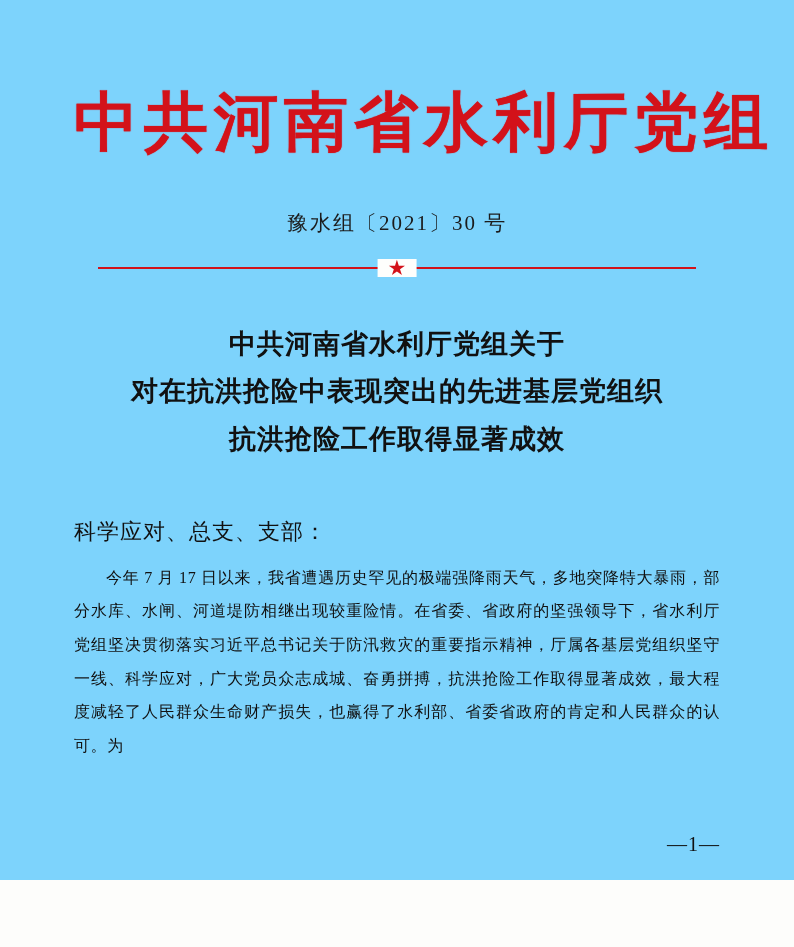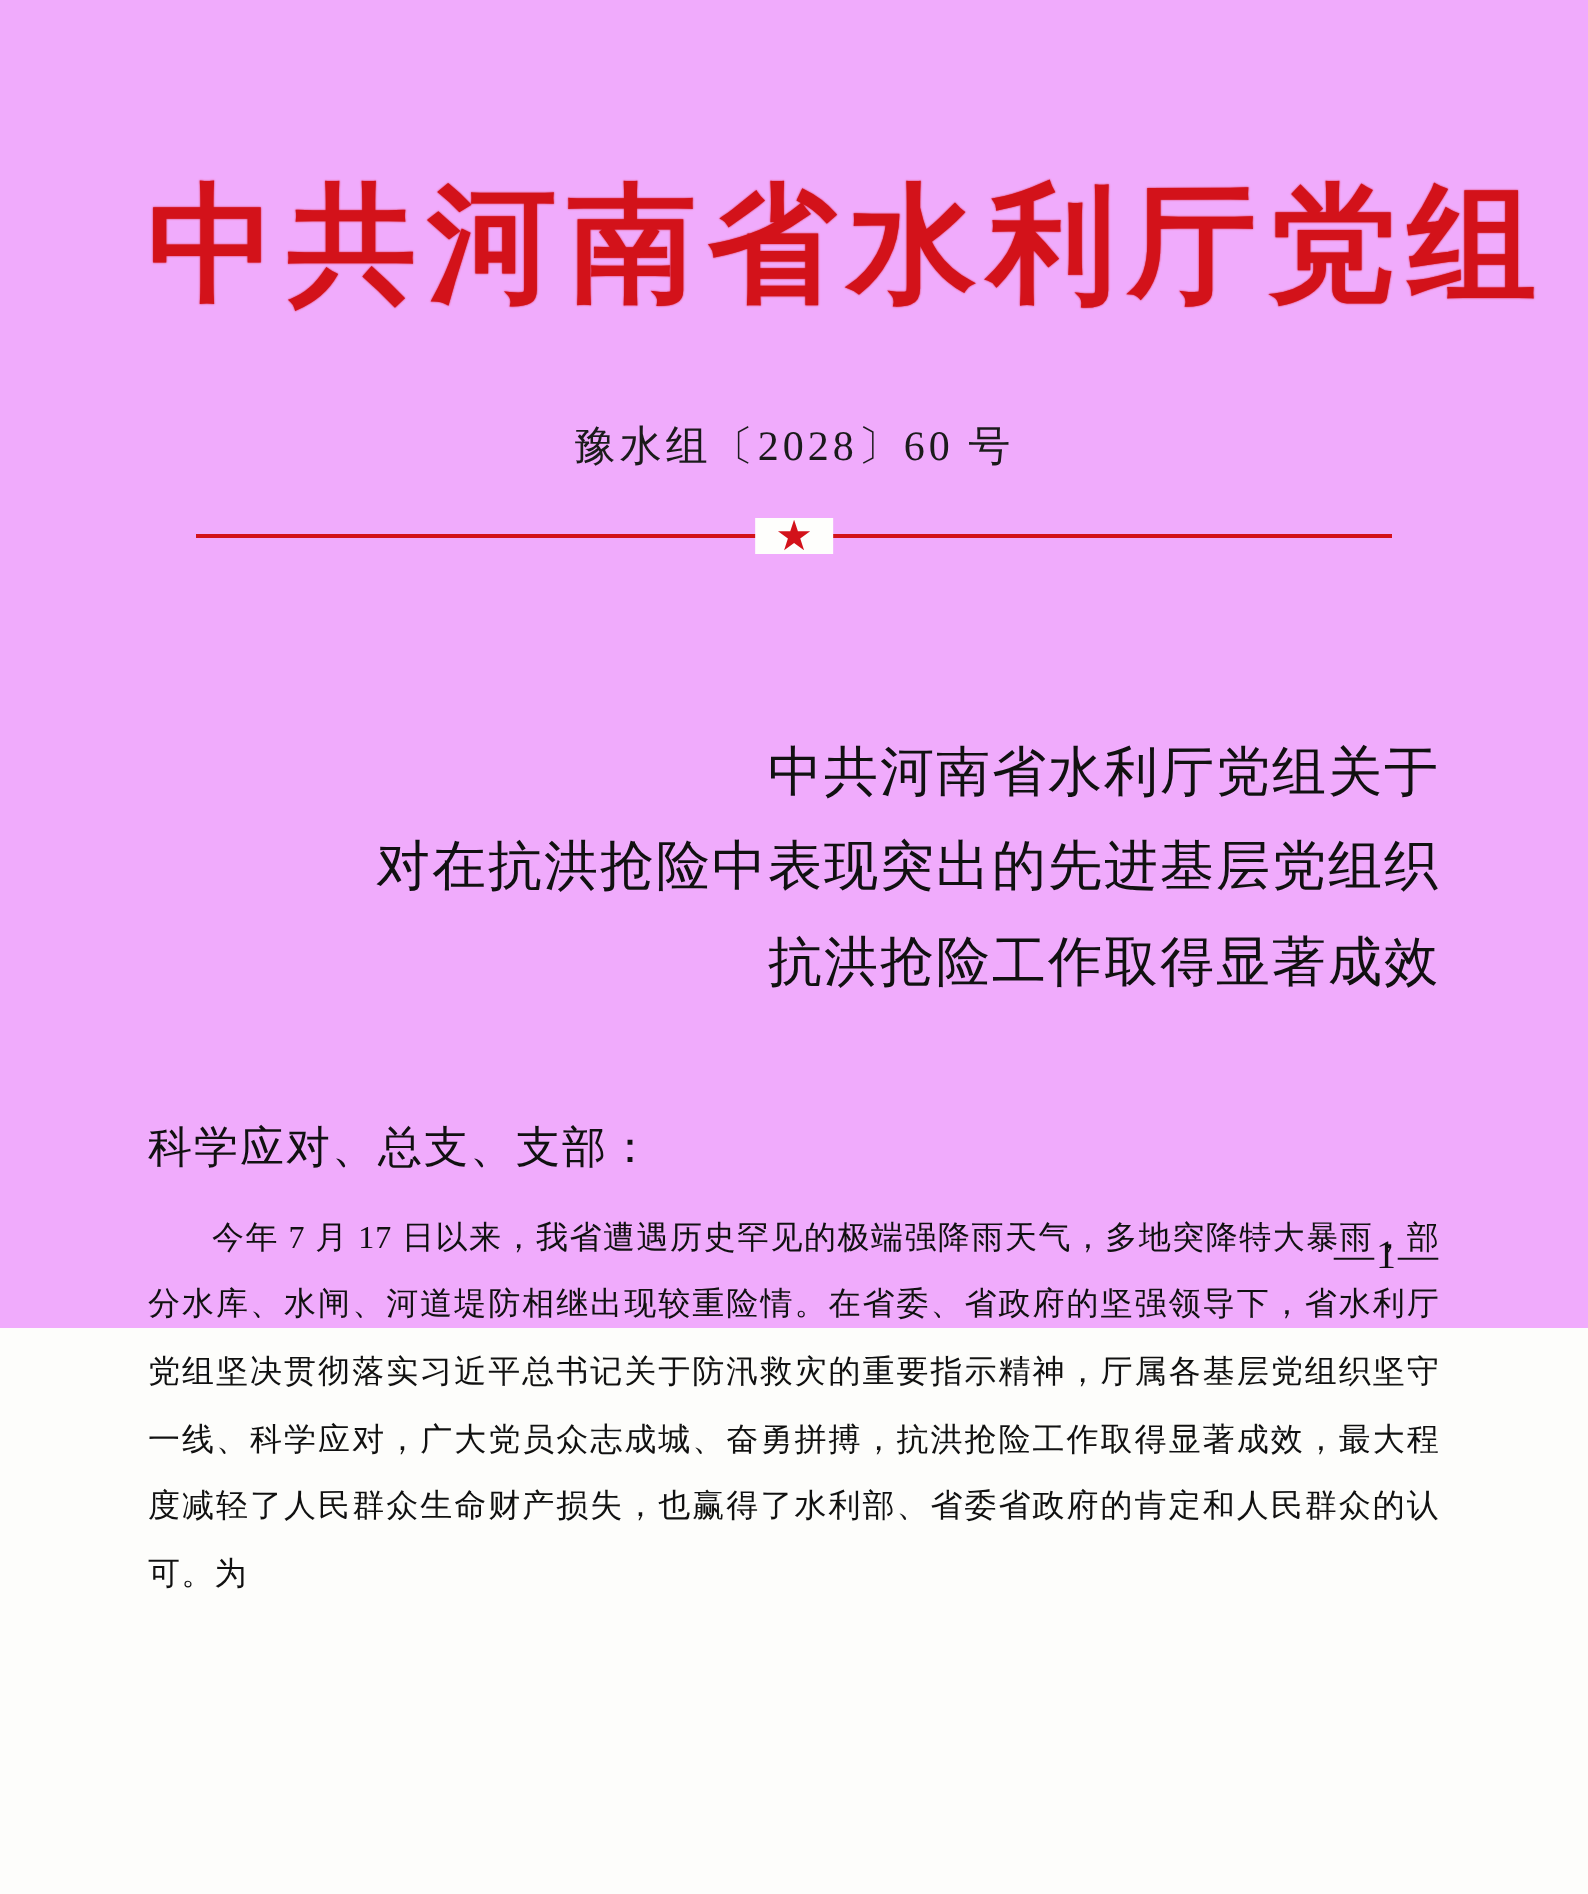--- a/index.html
+++ b/index.html
@@ -9,22 +9,22 @@
   body {
     width: 794px;
     height: 947px;
     background: #fdfdfb;
     font-family: "Liberation Serif", serif;
     overflow: hidden;
   }
   .page {
     position: relative;
     width: 794px;
-    height: 664px;
-    background: #f0abfc;
+    height: 880px;
+    background: #7dd3fc;
     box-sizing: border-box;
     padding: 0 74px;
   }
   
   .masthead {
     text-align: center;
     padding-top: 88px;
   }
   .masthead-title {
     color: #d3121a;
@@ -65,25 +65,25 @@
     top: 0px;
     transform: translateX(-50%);
     color: #d3121a;
     font-size: 21px;
     line-height: 18px;
     background: #fefefc;
     padding: 0 10px;
   }
   
   .doc-title {
-    margin-top: 86px;
-    text-align: right;
+    margin-top: 44px;
+    text-align: center;
     color: #111;
     font-family: "Liberation Serif", serif;
-    font-weight: normal;
+    font-weight: bold;
     font-size: 27px;
     line-height: 1.75;
     letter-spacing: 1px;
   }
   .doc-title div {
     white-space: nowrap;
   }
   
   .salutation {
     margin-top: 54px;
@@ -116,21 +116,21 @@
 </style>
 </head>
 <body>
 
 <div class="page">
 
   <div class="masthead">
     <div class="masthead-title">中共河南省水利厅党组</div>
   </div>
 
-  <div class="doc-number">豫水组〔2028〕60 号</div>
+  <div class="doc-number">豫水组〔2021〕30 号</div>
 
   <div class="red-rule">
     <div class="line"></div>
     <div class="star">★</div>
   </div>
 
   <div class="doc-title">
     <div>中共河南省水利厅党组关于</div>
     <div>对在抗洪抢险中表现突出的先进基层党组织</div>
     <div>抗洪抢险工作取得显著成效</div>

